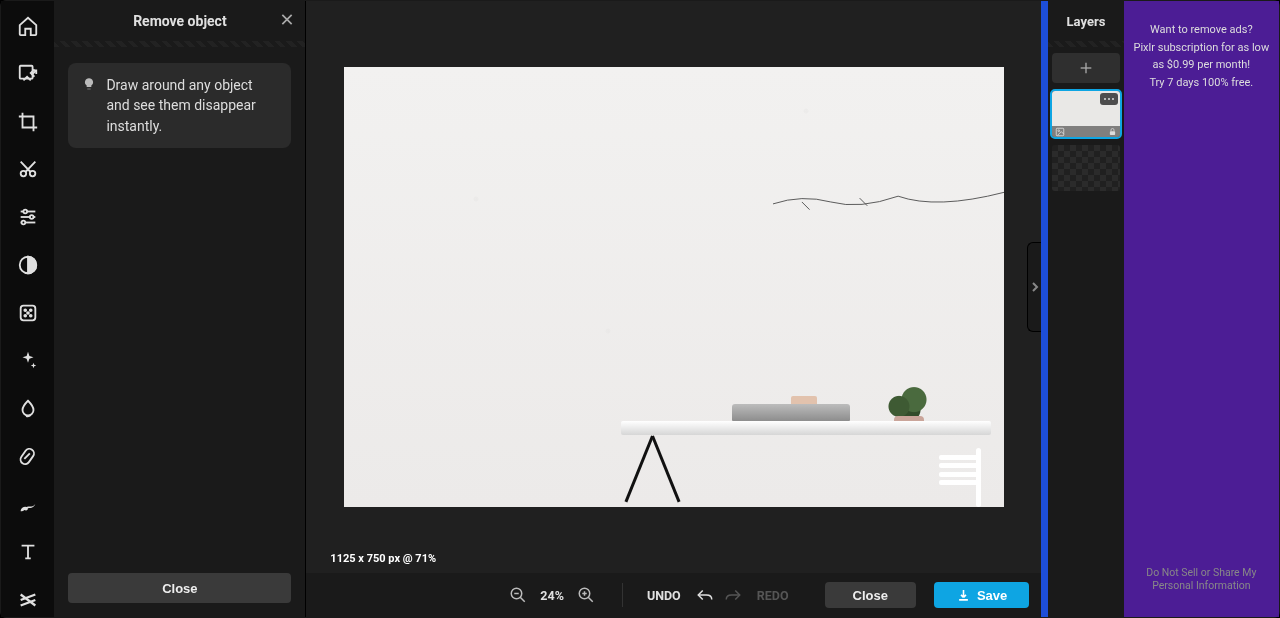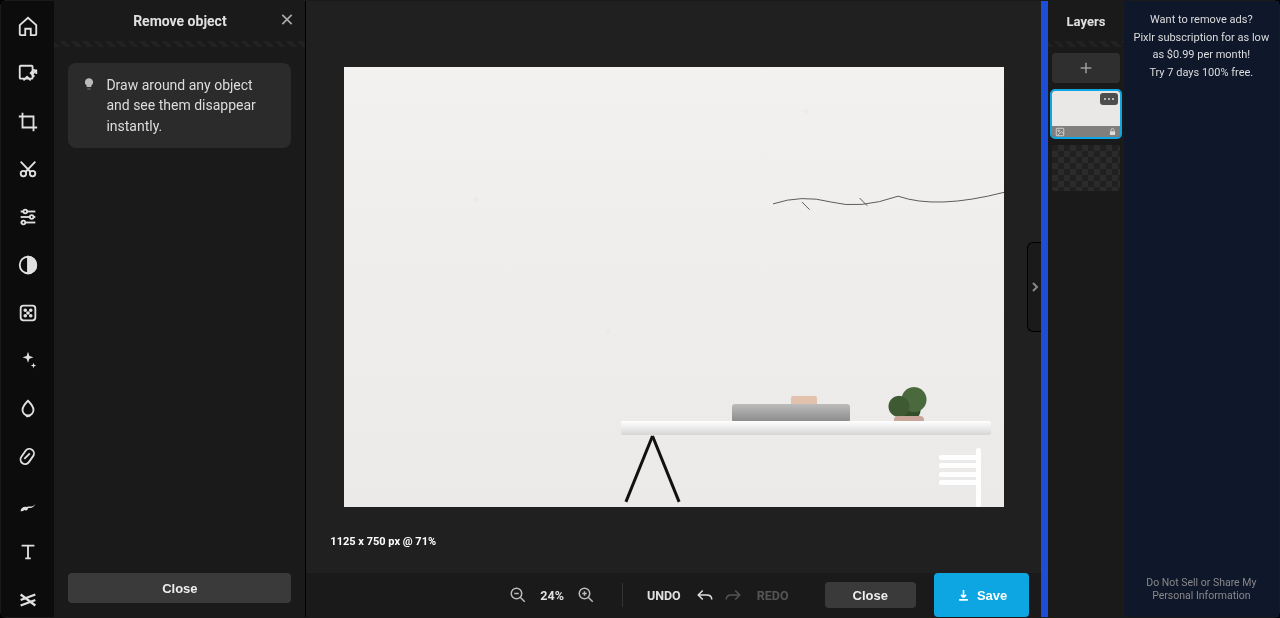--- a/index.html
+++ b/index.html
@@ -39,51 +39,51 @@
   .leg1{left:8%;top:42%;height:58%;transform:rotate(22deg);}
   .leg2{left:8%;top:42%;height:58%;transform:rotate(-22deg);}
   .laptop{position:absolute;left:30%;top:16%;width:32%;height:14%;background:linear-gradient(180deg,#bcbcbc,#8d8d8d);border-radius:3px 3px 1px 1px;}
   .plant{position:absolute;right:14%;top:0;width:60px;height:50px;}
   .plant-pot{position:absolute;bottom:0;left:15px;width:30px;height:18px;background:#caa59a;border-radius:4px;}
   .plant-leaves{position:absolute;bottom:14px;left:5px;width:50px;height:34px;background:radial-gradient(circle at 30% 60%,#3e5a33 0 10px,transparent 11px),radial-gradient(circle at 60% 40%,#4a6a3e 0 12px,transparent 13px),radial-gradient(circle at 50% 70%,#334c2a 0 11px,transparent 12px);}
   .chair{position:absolute;right:0;bottom:0;width:80px;height:48%;}
   .chair-back{position:absolute;right:10px;bottom:0;width:5px;height:100%;background:#fff;border-radius:3px;}
   .chair-slat{position:absolute;right:12px;width:40px;height:5px;background:#fff;border-radius:2px;}
   .box{position:absolute;left:46%;top:10%;width:26px;height:20px;background:#e2c2ad;border-radius:2px;}
-  .dims-label{position:absolute;left:24px;bottom:25px;font-size:11px;font-weight:700;color:#fff}
+  .dims-label{position:absolute;left:24px;bottom:8px;font-size:11px;font-weight:700;color:#fff}
 
   
   .bottom { height:44px; background:#1a1a1a; display:flex; align-items:center; padding:0 12px; gap:18px;}
   .bb-sect{display:flex;align-items:center;gap:10px}
   .divider{width:1px;height:24px;background:#333;margin:0 6px}
   .zoom-pct{font-size:12.5px;font-weight:700}
   .history-btn{display:flex;align-items:center;gap:15px;font-size:12.5px;font-weight:700;cursor:pointer}
   .history-btn.disabled{color:#555;cursor:default}
   .btn-grey2{height:26px;padding:0 28px;background:#3a3a3a;border:none;border-radius:4px;color:#eee;font-weight:700;font-size:13px;cursor:pointer}
-  .btn-blue{height:44px;padding:0 22px;background:#0ea5e3;border:none;border-radius:4px;color:#fff;font-weight:700;font-size:13px;cursor:pointer;display:flex;align-items:center;gap:6px}
+  .btn-blue{height:26px;padding:0 22px;background:#0ea5e3;border:none;border-radius:4px;color:#fff;font-weight:700;font-size:13px;cursor:pointer;display:flex;align-items:center;gap:6px}
   .icon-btn{width:24px;height:24px;display:flex;align-items:center;justify-content:center;cursor:pointer;color:#bbb}
   .spacer{flex:1}
   .left-pad{width:170px}
 
   
   .layers { width:86px; background:#1a1a1a; display:flex; flex-direction:column; align-items:center; border-left:7px solid #1d4ed8;}
   .layers-head{height:40px;display:flex;align-items:center;justify-content:center;font-weight:700;font-size:13px;width:100%}
   .layer-add{width:68px;height:30px;margin-top:6px;background:#2f2f2f;border-radius:4px;display:flex;align-items:center;justify-content:center;color:#aaa;cursor:pointer}
   .layer-thumb{width:68px;height:46px;margin-top:8px;border-radius:3px;position:relative;cursor:pointer}
   .layer-thumb.active{outline:2px solid #0ea5e3}
   .lt-img{position:absolute;inset:0;background:#e9e8e6;border-radius:3px}
   .lt-strip{position:absolute;left:0;right:0;bottom:0;height:11px;background:rgba(0,0,0,.45);border-radius:0 0 3px 3px;display:flex;align-items:center;justify-content:space-between;padding:0 3px}
   .lt-menu{position:absolute;right:2px;top:2px;width:18px;height:12px;background:rgba(60,60,60,.9);border-radius:3px;display:flex;align-items:center;justify-content:center;gap:2px}
   .lt-menu span{width:2px;height:2px;background:#ddd;border-radius:50%}
   .lt-checker{background:repeating-conic-gradient(#2b2b2b 0 25%, #202020 0 50%) 0 0/12px 12px}
   
   .collapse{position:absolute;right:0;top:50%;transform:translateY(-50%);width:14px;height:90px;background:#1a1a1a;display:flex;align-items:center;justify-content:center;border-radius:6px 0 0 6px;cursor:pointer;color:#888;border:1px solid #000;border-right:none}
 
   
-  .adcol{width:162px;background:#0f172a;display:flex;flex-direction:column;align-items:center;padding:10px 8px;font-size:11px;text-align:center;color:#ddd;line-height:1.6}
+  .adcol{width:162px;background:#4c1d95;display:flex;flex-direction:column;align-items:center;padding:20px 8px;font-size:11px;text-align:center;color:#ddd;line-height:1.6}
   .adcol .note{margin-top:auto;color:#888;font-size:10.5px;padding-bottom:4px;line-height:1.3}
 </style>
 </head>
 <body>
 
 <div class="app">
 
   <div class="tool-strip">
     <div class="tool-btn">
         <svg width="22" height="22" viewBox="0 0 24 24" fill="none" stroke="currentColor" stroke-width="2">

